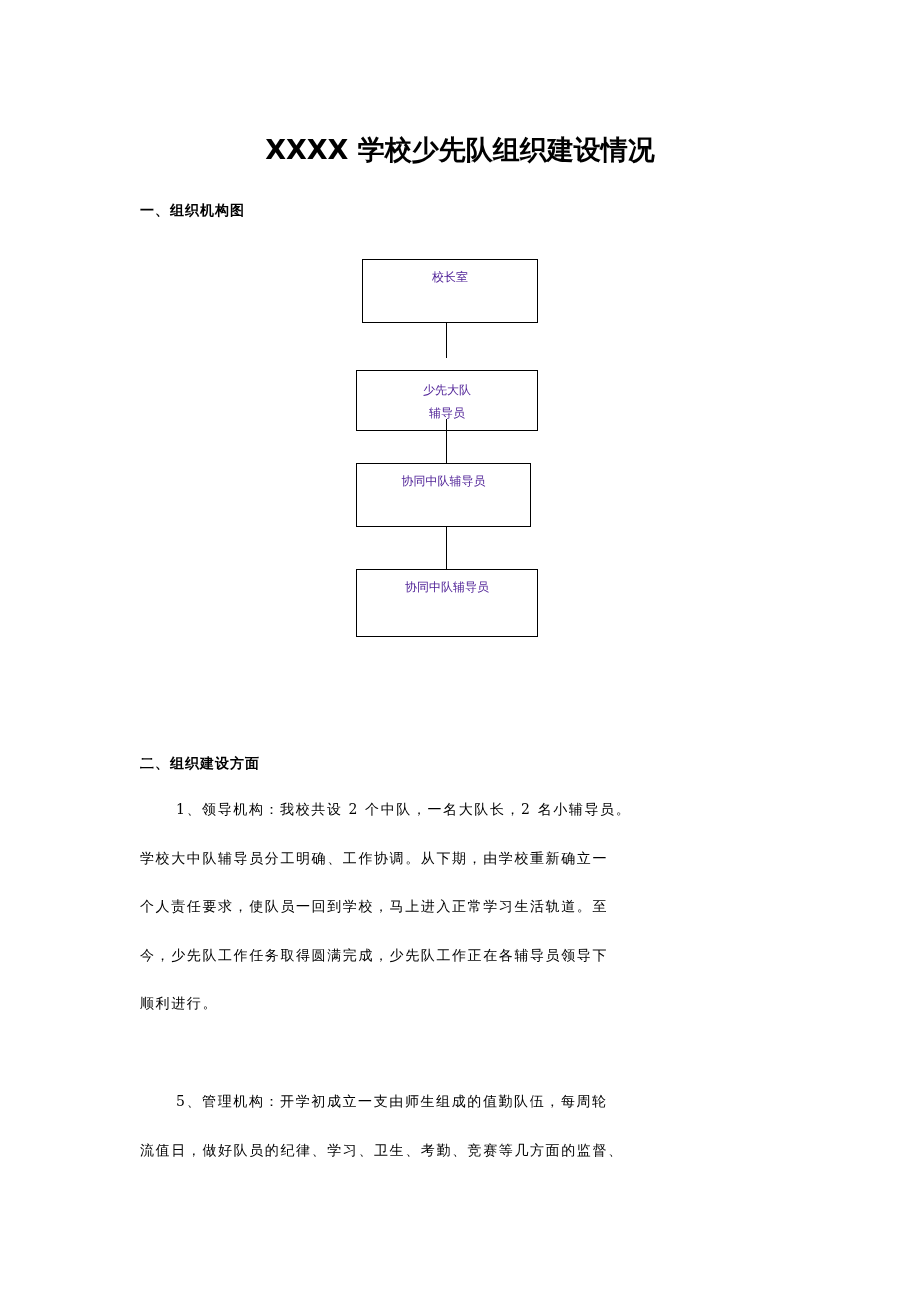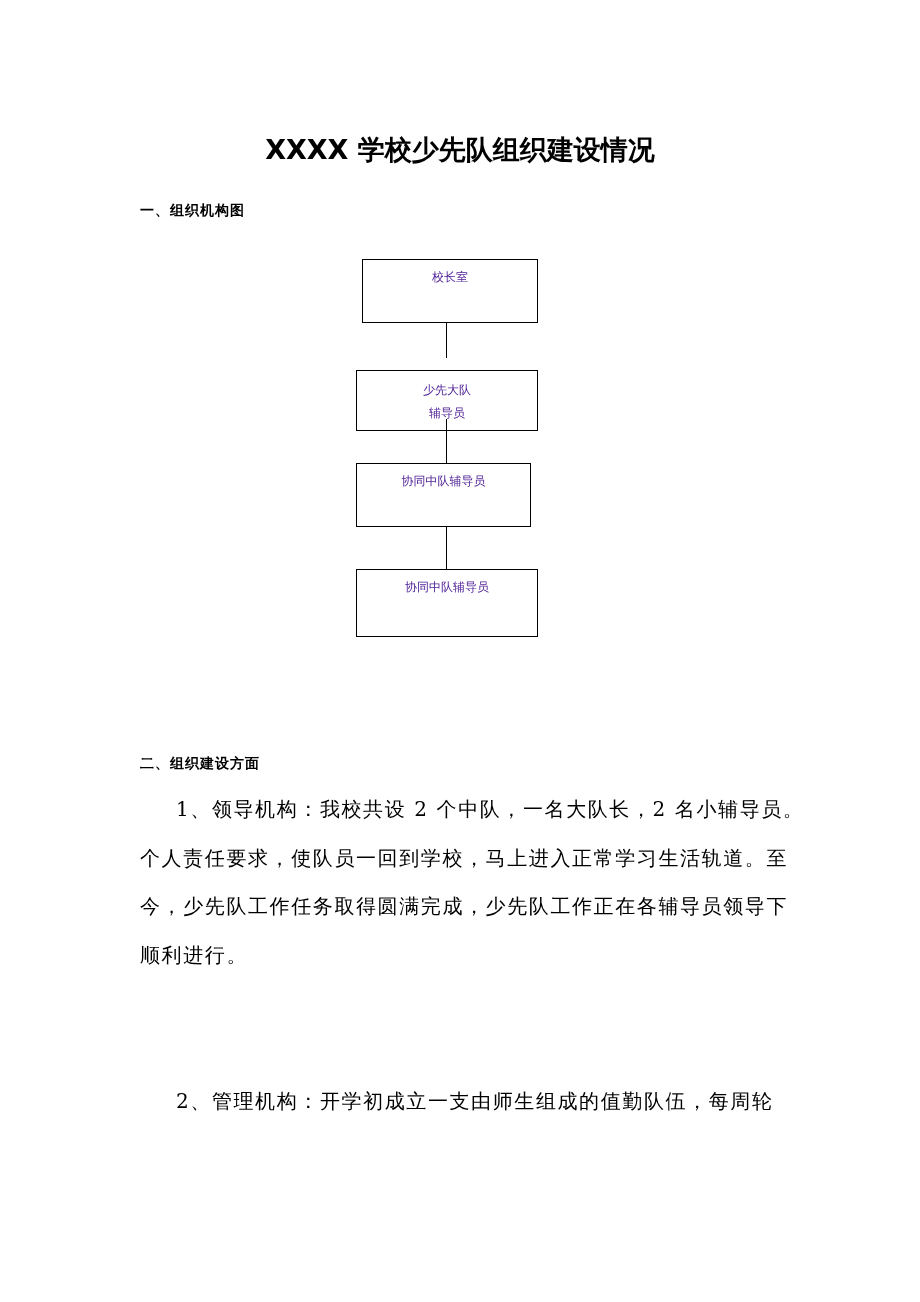--- a/index.html
+++ b/index.html
@@ -7,21 +7,21 @@
            font-family: "DejaVu Serif", "Liberation Serif", serif; color: #000; }
     .title { position: absolute; left: 0; width: 920px; top: 130px; text-align: center;
              font-family: "DejaVu Sans", "Liberation Sans", sans-serif; font-weight: bold;
              font-size: 27px; line-height: 40px; letter-spacing: 0px; }
     .heading { position: absolute; left: 140px; font-family: "DejaVu Sans", "Liberation Sans", sans-serif;
                font-weight: bold; font-size: 14px; line-height: 26px; letter-spacing: 1px; }
     .box { position: absolute; border: 1.5px solid #000; box-sizing: border-box; text-align: center;
            font-size: 12px; line-height: 23px; padding-top: 6px;
            font-family: "DejaVu Sans", "Liberation Sans", sans-serif; font-weight: 300; color: #4c1d95; }
     .vline { position: absolute; width: 1px; background: #000; left: 446px; }
-    .para { position: absolute; left: 140px; width: 650px; font-size: 20px; line-height: 48.5px;
+    .para { position: absolute; left: 140px; width: 650px; font-size: 14px; line-height: 48.5px;
             letter-spacing: 1.6px; text-align: justify; }
     .para .ln { display: block; white-space: nowrap; height: 48.5px; }
     .indent { padding-left: 36px; }
   </style>
 </head>
 <body>
 
 <div>
 
   <div class="title">XXXX 学校少先队组织建设情况</div>
@@ -47,22 +47,24 @@
 
     <div class="box" style="left:356px; top:569px; width:182px; height:68px;">
       <div>协同中队辅导员</div>
     </div>
   </div>
 
   <div class="heading" style="top:750px;">二、组织建设方面</div>
 
   <div class="para" style="top:785px;">
     <span class="ln indent">1、领导机构：我校共设 2 个中队，一名大队长，2 名小辅导员。</span>
+    <span class="ln">学校大中队辅导员分工明确、工作协调。从下期，由学校重新确立一</span>
     <span class="ln">个人责任要求，使队员一回到学校，马上进入正常学习生活轨道。至</span>
     <span class="ln">今，少先队工作任务取得圆满完成，少先队工作正在各辅导员领导下</span>
     <span class="ln">顺利进行。</span>
   </div>
 
   <div class="para" style="top:1077px;">
-    <span class="ln indent">2、管理机构：开学初成立一支由师生组成的值勤队伍，每周轮</span>
+    <span class="ln indent">5、管理机构：开学初成立一支由师生组成的值勤队伍，每周轮</span>
+    <span class="ln">流值日，做好队员的纪律、学习、卫生、考勤、竞赛等几方面的监督、</span>
   </div>
 
 </div>
 
 </body></html>

